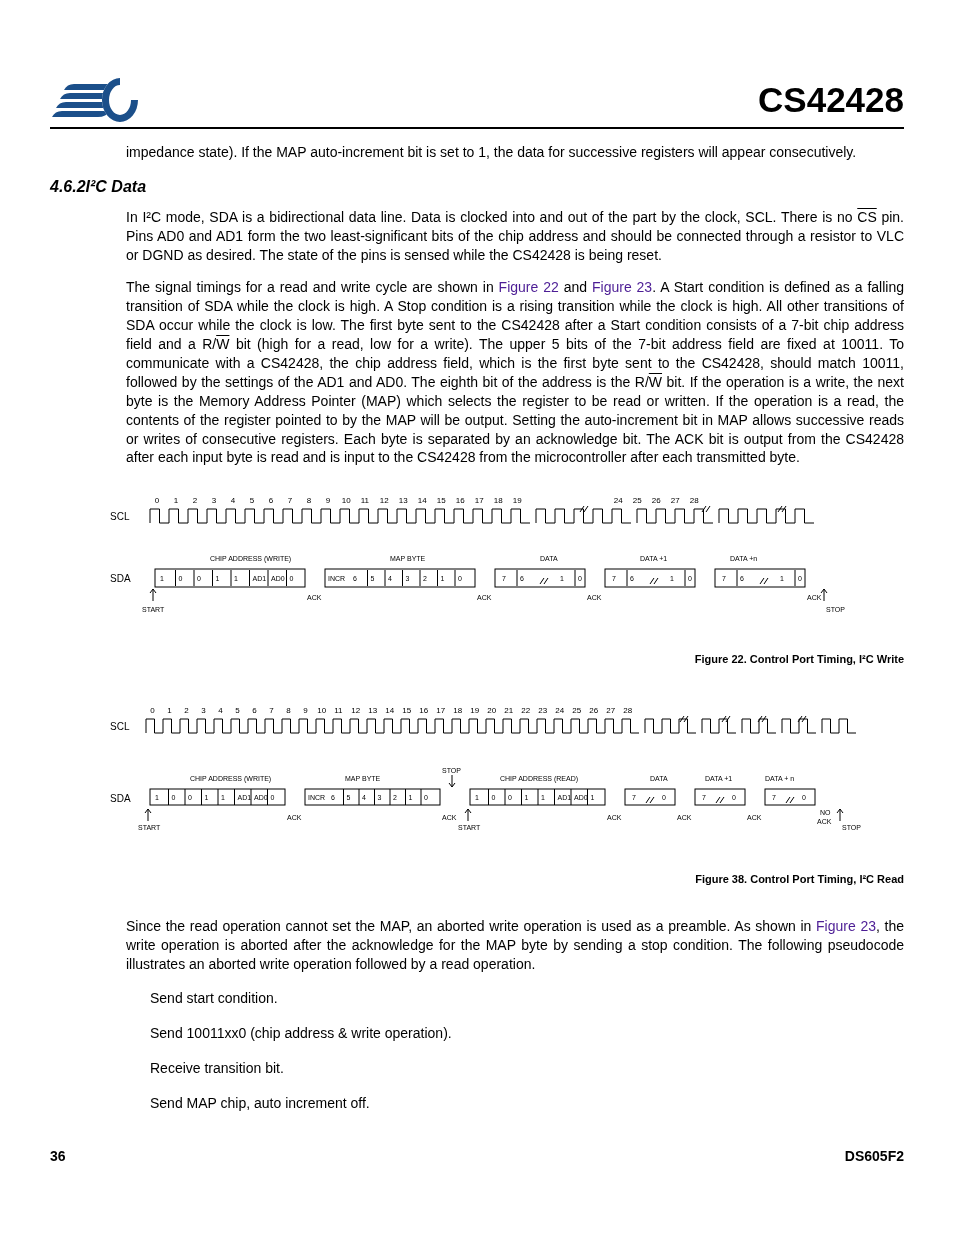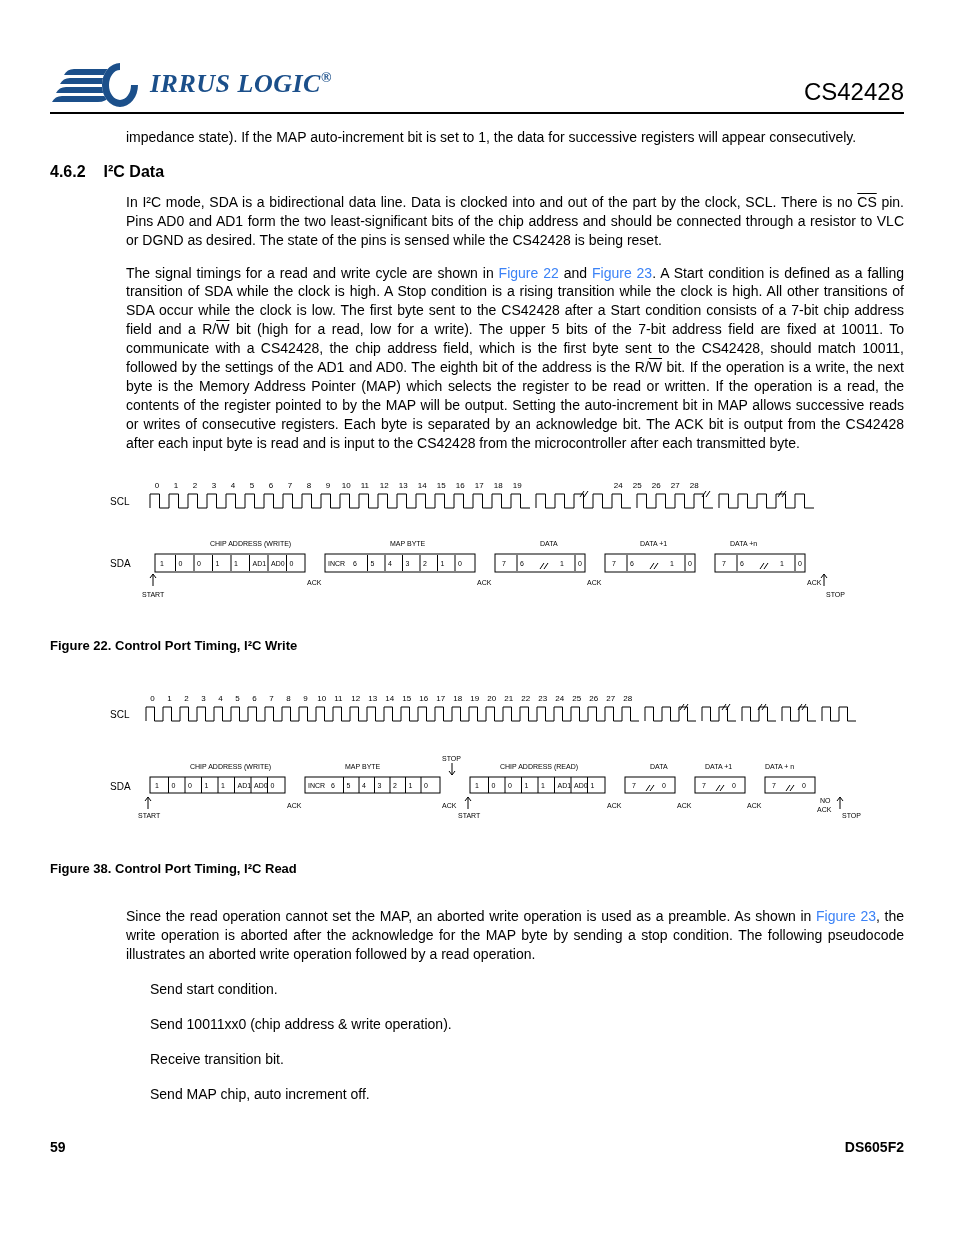--- a/index.html
+++ b/index.html
@@ -17,27 +17,27 @@
     justify-content: space-between;
     align-items: flex-end;
     border-bottom: 2px solid #000;
     padding-bottom: 4px;
     margin-bottom: 14px;
   }
   .logo-block { display:flex; align-items:center; gap:10px; }
   .logo-svg { width:90px; height:50px; }
   .logo-text { font-family: "Times New Roman", serif; font-style: italic; font-weight: bold; font-size: 26px; color:#1b4f8a; letter-spacing:0.5px;}
   .reg { font-size:14px; vertical-align: super; }
-  .part-no { font-size: 24px; font-weight: normal; margin-top: 40px; }
+  .part-no { font-size: 35px; font-weight: bold; margin-top: 40px; }
   .body-para { margin: 0 0 14px 76px; text-align: justify; }
   .body-para-indented { margin: 16px 0 8px 100px; }
-  .section-line { display:flex; gap:18px; font-weight:bold; font-size:16px; margin: 14px 0 10px 0;}
-  .link { color: #3b82f6; }
+  .section-line { display:flex; font-weight:bold; font-style:italic; font-size:16px; margin: 14px 0 10px 0;}
+  .link { color: #4c1d95; }
   .overline { text-decoration: overline; }
-  .fig-caption { text-align:left; font-weight:bold; font-size:13px; margin: 10px 0 30px 0;}
+  .fig-caption { text-align:right; font-weight:bold; font-size:11px; margin: 10px 0 30px 0;}
   .timing-img {
     margin-left: 60px;
     margin-top: 20px;
     width: 760px;
   }
   .timing-svg { width:100%; }
   .footer {
     display:flex; justify-content:space-between; font-weight:bold; font-size:14px;
     margin-top: 34px;
   }
@@ -54,21 +54,20 @@
     <svg class="logo-svg" viewBox="0 0 90 50">
       <g fill="#1b4f8a">
         <path d="M2 44 Q 30 44 48 44 Q 56 44 60 38 L 12 38 Q 5 38 2 44 Z"></path>
         <path d="M6 35 Q 34 35 52 35 Q 60 35 64 29 L 16 29 Q 9 29 6 35 Z"></path>
         <path d="M10 26 Q 38 26 56 26 Q 64 26 68 20 L 20 20 Q 13 20 10 26 Z"></path>
         <path d="M14 17 Q 42 17 60 17 Q 68 17 72 11 L 24 11 Q 17 11 14 17 Z"></path>
         <ellipse cx="70" cy="27" rx="18" ry="22" fill="#fff" stroke="#1b4f8a" stroke-width="0"></ellipse>
         <path d="M 88 27 A 18 22 0 1 1 70 5 L 70 12 A 11 15 0 1 0 81 27 Z"></path>
       </g>
     </svg>
-    <span class="logo-text"><span>IRRUS LOGIC</span><span class="reg">®</span></span>
   </div>
   <div class="part-no">CS42428</div>
 </div>
 
 <p class="body-para">impedance state). If the MAP auto-increment bit is set to 1, the data for successive registers will appear consecutively.</p>
 
 <div class="section-line">
   <span>4.6.2</span>
   <span>I²C Data</span>
 </div>
@@ -334,15 +333,15 @@
 <p class="body-para">
   <span>Since the read operation cannot set the MAP, an aborted write operation is used as a preamble. As shown in </span><span class="link">Figure 23</span><span>, the write operation is aborted after the acknowledge for the MAP byte by sending a stop condition. The following pseudocode illustrates an aborted write operation followed by a read operation.</span>
 </p>
 
 <p class="body-para-indented">Send start condition.</p>
 <p class="body-para-indented">Send 10011xx0 (chip address &amp; write operation).</p>
 <p class="body-para-indented">Receive transition bit.</p>
 <p class="body-para-indented">Send MAP chip, auto increment off.</p>
 
 <div class="footer">
-  <span>59</span>
+  <span>36</span>
   <span>DS605F2</span>
 </div>
 
 </body></html>

